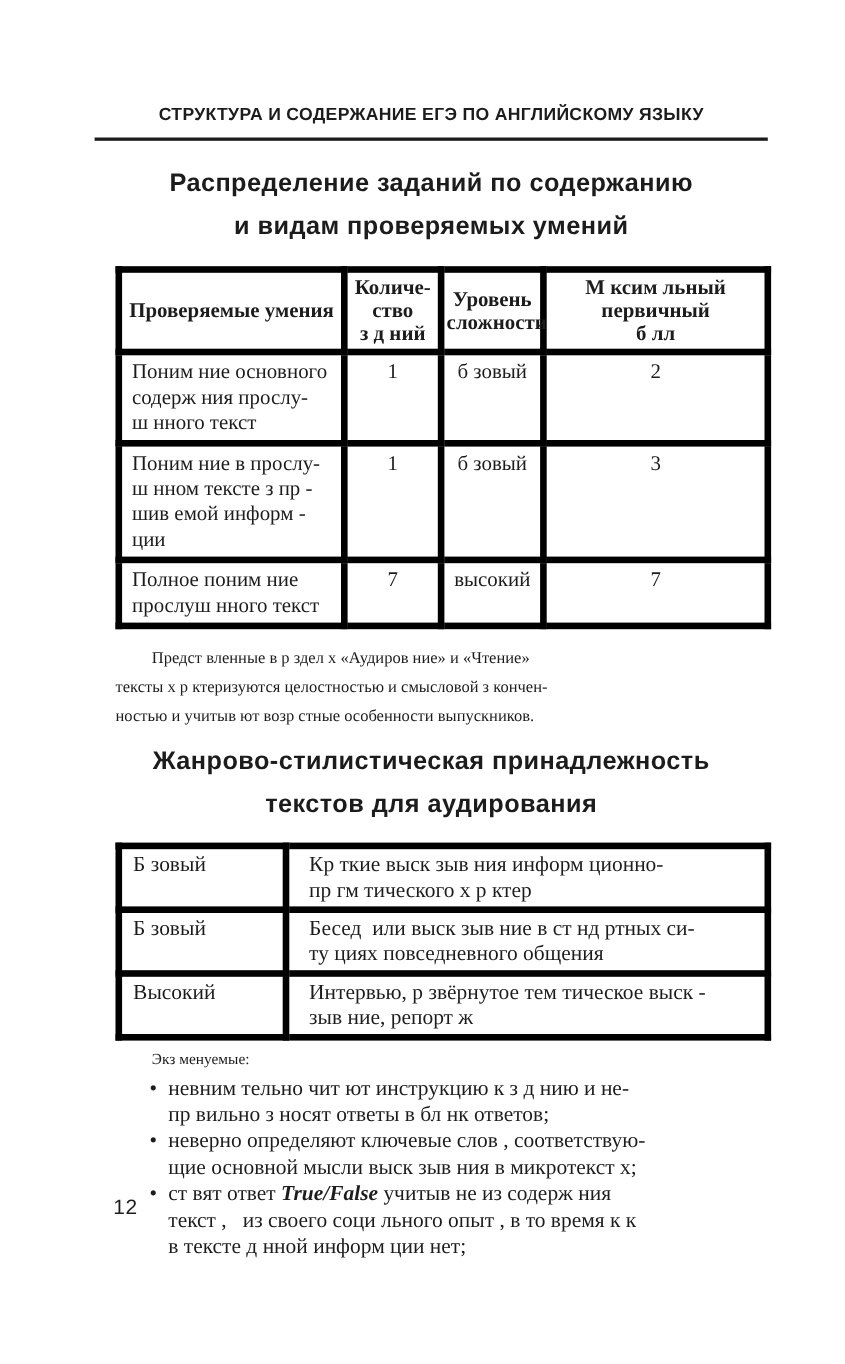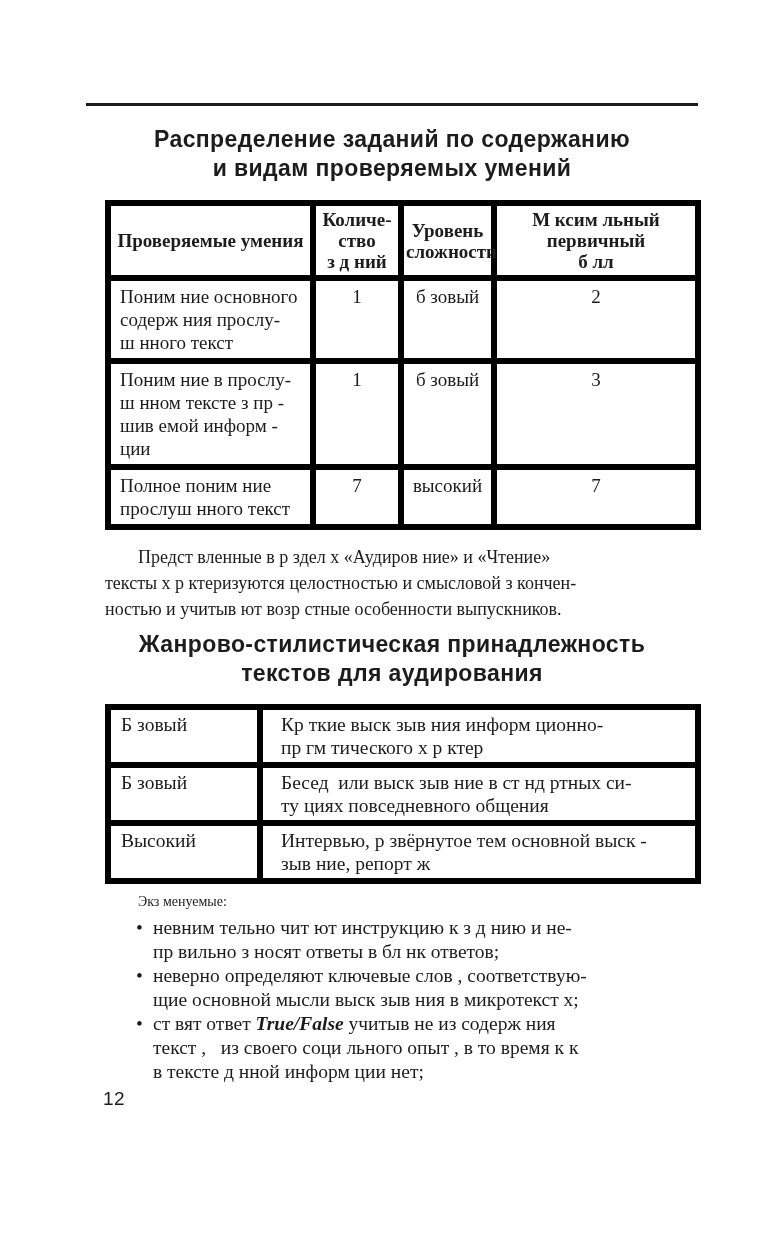--- a/index.html
+++ b/index.html
@@ -26,21 +26,21 @@
   .rule {
     height: 0;
     border-top: 3px solid #1c1c1c;
     margin-top: 9px;
   }
   .title {
     margin: 16px;
     font-family: "Liberation Sans", sans-serif;
     font-weight: 700;
     font-size: 23px;
-    line-height: 29px;
+    line-height: 39px;
     letter-spacing: 0.4px;
     text-align: center;
     white-space: pre-line;
   }
   .title-distribution { margin-top: 19px; }
   .title-genres { margin-top: 8px; }
   .title-mistakes { margin-top: 26px; }
 
   table.t {
     border-collapse: collapse;
@@ -67,21 +67,21 @@
     vertical-align: top;
     white-space: pre-wrap;
     line-height: 23px;
     padding: 4px 4px 4px 9px;
   }
   .t1 td.num { text-align: center; padding: 4px 2px; }
 
   .para {
     margin: 14px 0 0 19px;
     width: 578px;
-    font-size: 18px;
+    font-size: 15px;
     line-height: 26px;
     text-indent: 33px;
     white-space: pre-wrap;
   }
 
   .t2 { margin-top: 6px; width: 590px; font-size: 19.5px; }
   .t2 col.g1 { width: 152px; }
   .t2 col.g2 { width: 438px; }
   .t2 td {
     vertical-align: top;
@@ -120,20 +120,21 @@
     font-family: "Liberation Sans", sans-serif;
     font-size: 19px;
     letter-spacing: 0.5px;
   }
 </style>
 </head>
 <body>
 
 <div class="page">
 
+  <div class="running-head">СТРУКТУРА И СОДЕРЖАНИЕ ЕГЭ ПО АНГЛИЙСКОМУ ЯЗЫКУ</div>
   <div class="rule"></div>
 
   <h1 class="title title-distribution">Распределение заданий по содержанию
 и видам проверяемых умений</h1>
 
   <table class="t t1">
     <colgroup>
         <col class="c1">
         <col class="c2">
         <col class="c3">
@@ -198,21 +199,21 @@
         <td class="desc">Кр ткие выск зыв ния информ ционно-
 пр гм тического х р ктер</td>
       </tr>
       <tr>
         <td>Б зовый</td>
         <td class="desc">Бесед  или выск зыв ние в ст нд ртных си-
 ту циях повседневного общения</td>
       </tr>
       <tr>
         <td>Высокий</td>
-        <td class="desc">Интервью, р звёрнутое тем основной выск -
+        <td class="desc">Интервью, р звёрнутое тем тическое выск -
 зыв ние, репорт ж</td>
       </tr>
     </tbody>
   </table>
 
 
   <p class="intro">Экз менуемые:</p>
 
   <ul class="mistakes">
     <li><span>невним тельно чит ют инструкцию к з д нию и не-

